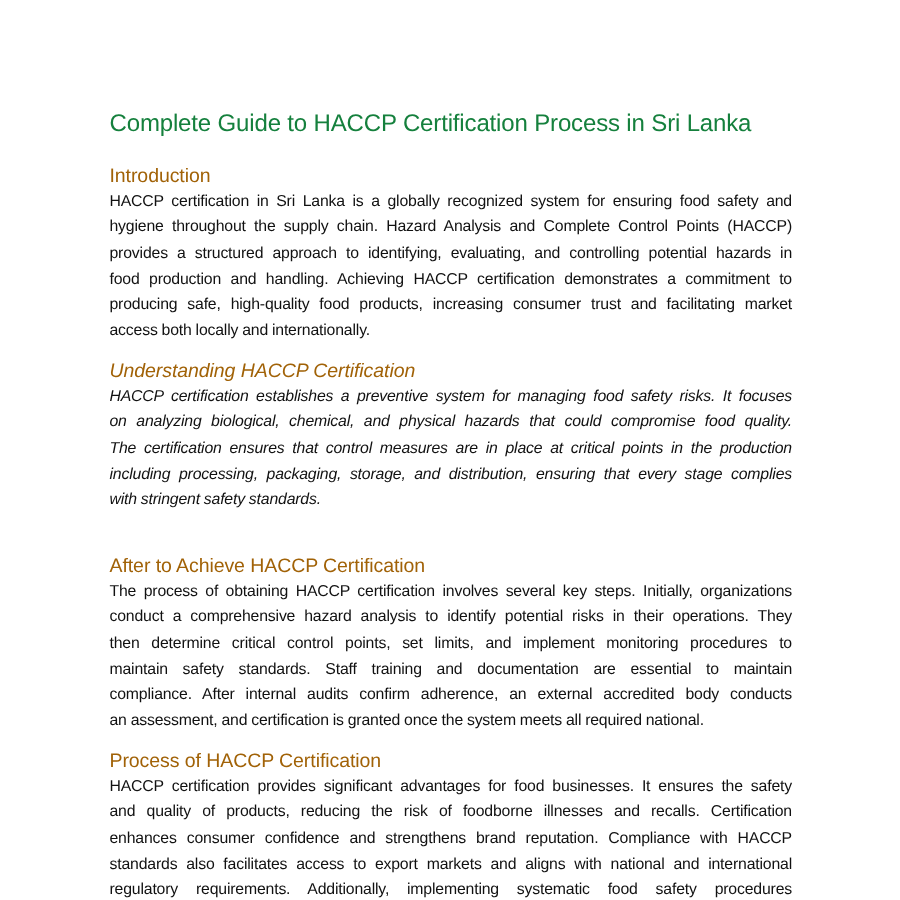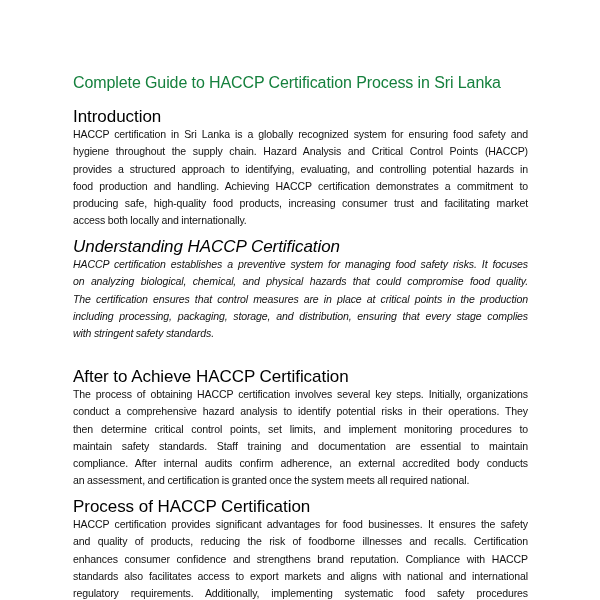--- a/index.html
+++ b/index.html
@@ -31,23 +31,23 @@
     color: #15803d;
     white-space: nowrap;
     letter-spacing: -0.1px;
   }
   .section {
     position: absolute;
     left: 0;
     width: 455px;
   }
   .section-heading {
-    font-size: 17px;
+    font-size: 13px;
     line-height: 18px;
-    color: #000000;
+    color: #a16207;
     height: 18px;
     white-space: nowrap;
     letter-spacing: -0.05px;
   }
   .section-body {
     font-size: 10.55px;
     line-height: 17.3px;
     text-align: justify;
     letter-spacing: -0.12px;
     word-spacing: -0.2px;
@@ -69,21 +69,21 @@
 <body>
 
 <div class="page">
 
   <div class="doc-title">Complete Guide to HACCP Certification Process in Sri Lanka</div>
 
   <div class="section" style="top:108px;">
     <div class="section-heading">Introduction</div>
     <div class="section-body">
       <span class="line">HACCP certification in Sri Lanka is a globally recognized system for ensuring food safety and</span>
-      <span class="line">hygiene throughout the supply chain. Hazard Analysis and Critical Control Points (HACCP)</span>
+      <span class="line">hygiene throughout the supply chain. Hazard Analysis and Complete Control Points (HACCP)</span>
       <span class="line">provides a structured approach to identifying, evaluating, and controlling potential hazards in</span>
       <span class="line">food production and handling. Achieving HACCP certification demonstrates a commitment to</span>
       <span class="line">producing safe, high-quality food products, increasing consumer trust and facilitating market</span>
       <span class="line last">access both locally and internationally.</span>
     </div>
   </div>
 
   <div class="section" style="top:238px;font-style:italic;">
     <div class="section-heading">Understanding HACCP Certification</div>
     <div class="section-body">

